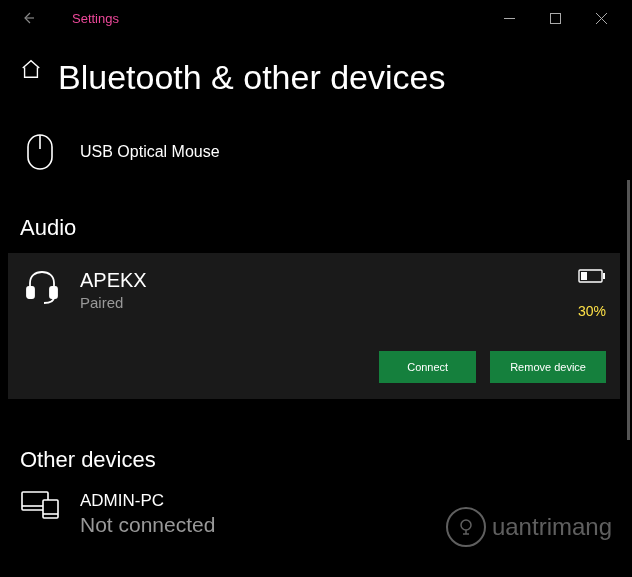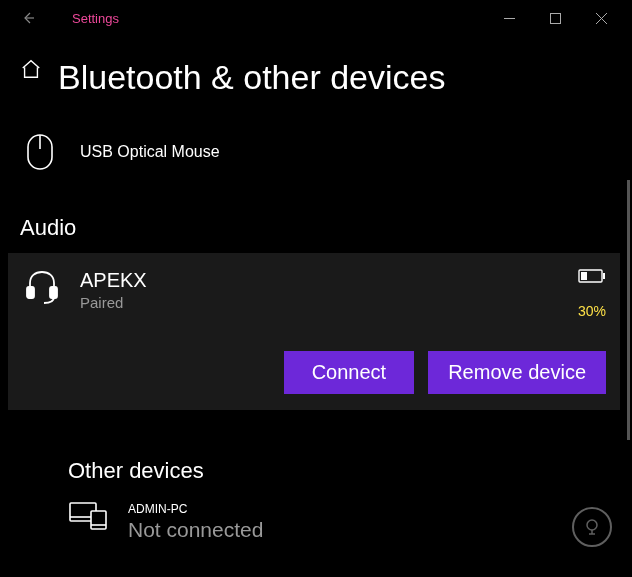--- a/index.html
+++ b/index.html
@@ -110,43 +110,42 @@
       color: #fde047;
       margin-top: 16px;
     }
     .card-actions {
       display: flex;
       gap: 14px;
       justify-content: flex-end;
       margin-top: 32px;
     }
     .btn {
-      background: #6d28d9;
+      background: #15803d;
       border: none;
       color: #fff;
-      font-size: 20px;
+      font-size: 11px;
       padding: 10px 28px;
       font-family: inherit;
       cursor: pointer;
     }
     .btn-remove {
       padding: 10px 20px;
     }
     .other-section {
       margin-top: 48px;
-      padding-left: 48px;
     }
     .other-row {
       display: flex;
       align-items: flex-start;
       padding: 6px 20px;
       gap: 20px;
     }
     .other-info .device-name {
-      font-size: 12px;
+      font-size: 17px;
     }
     .other-status {
       font-size: 21px;
       color: #999;
       margin-top: 2px;
     }
     .scrollbar-track {
       position: absolute;
       right: 2px;
       top: 180px;
@@ -277,13 +276,14 @@
 <div class="scrollbar-track"></div>
 
 <div class="watermark">
   <div class="watermark-logo">
     <svg width="20" height="20" viewBox="0 0 20 20" fill="none" stroke="#888" stroke-width="1.5">
       <circle cx="10" cy="8" r="5"></circle>
       <line x1="10" y1="13" x2="10" y2="17"></line>
       <line x1="7" y1="17" x2="13" y2="17"></line>
     </svg>
   </div>
+  <span>uantrimang</span>
 </div>
 
 </body></html>

